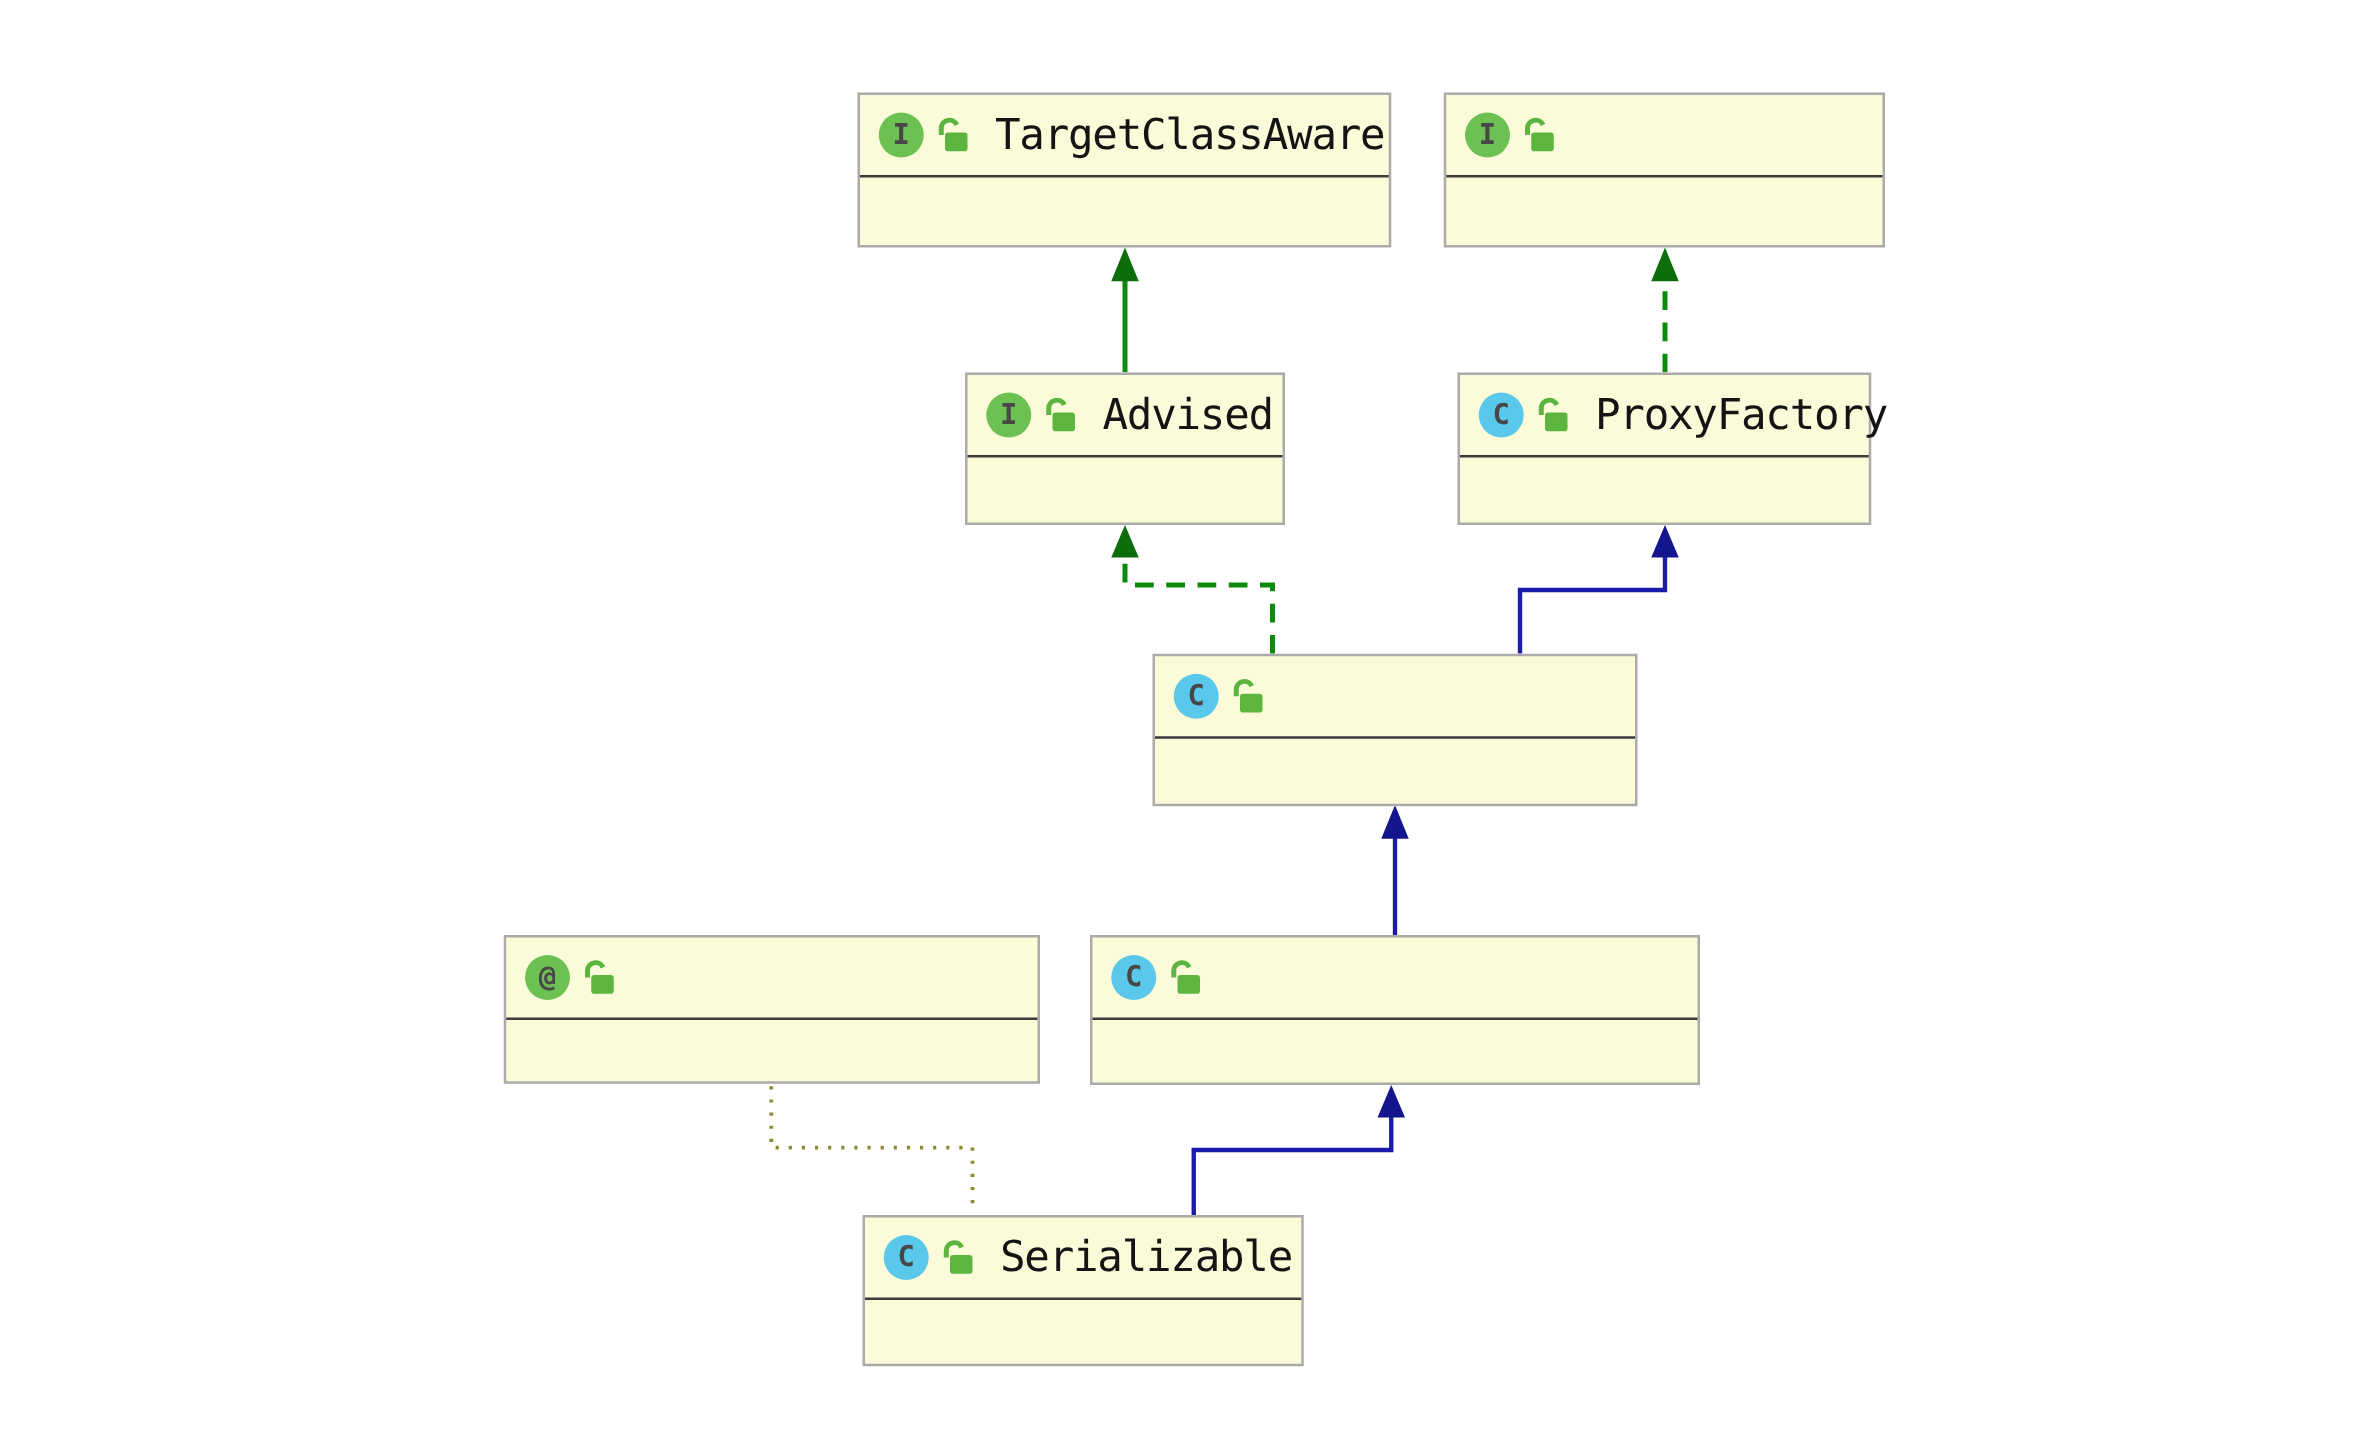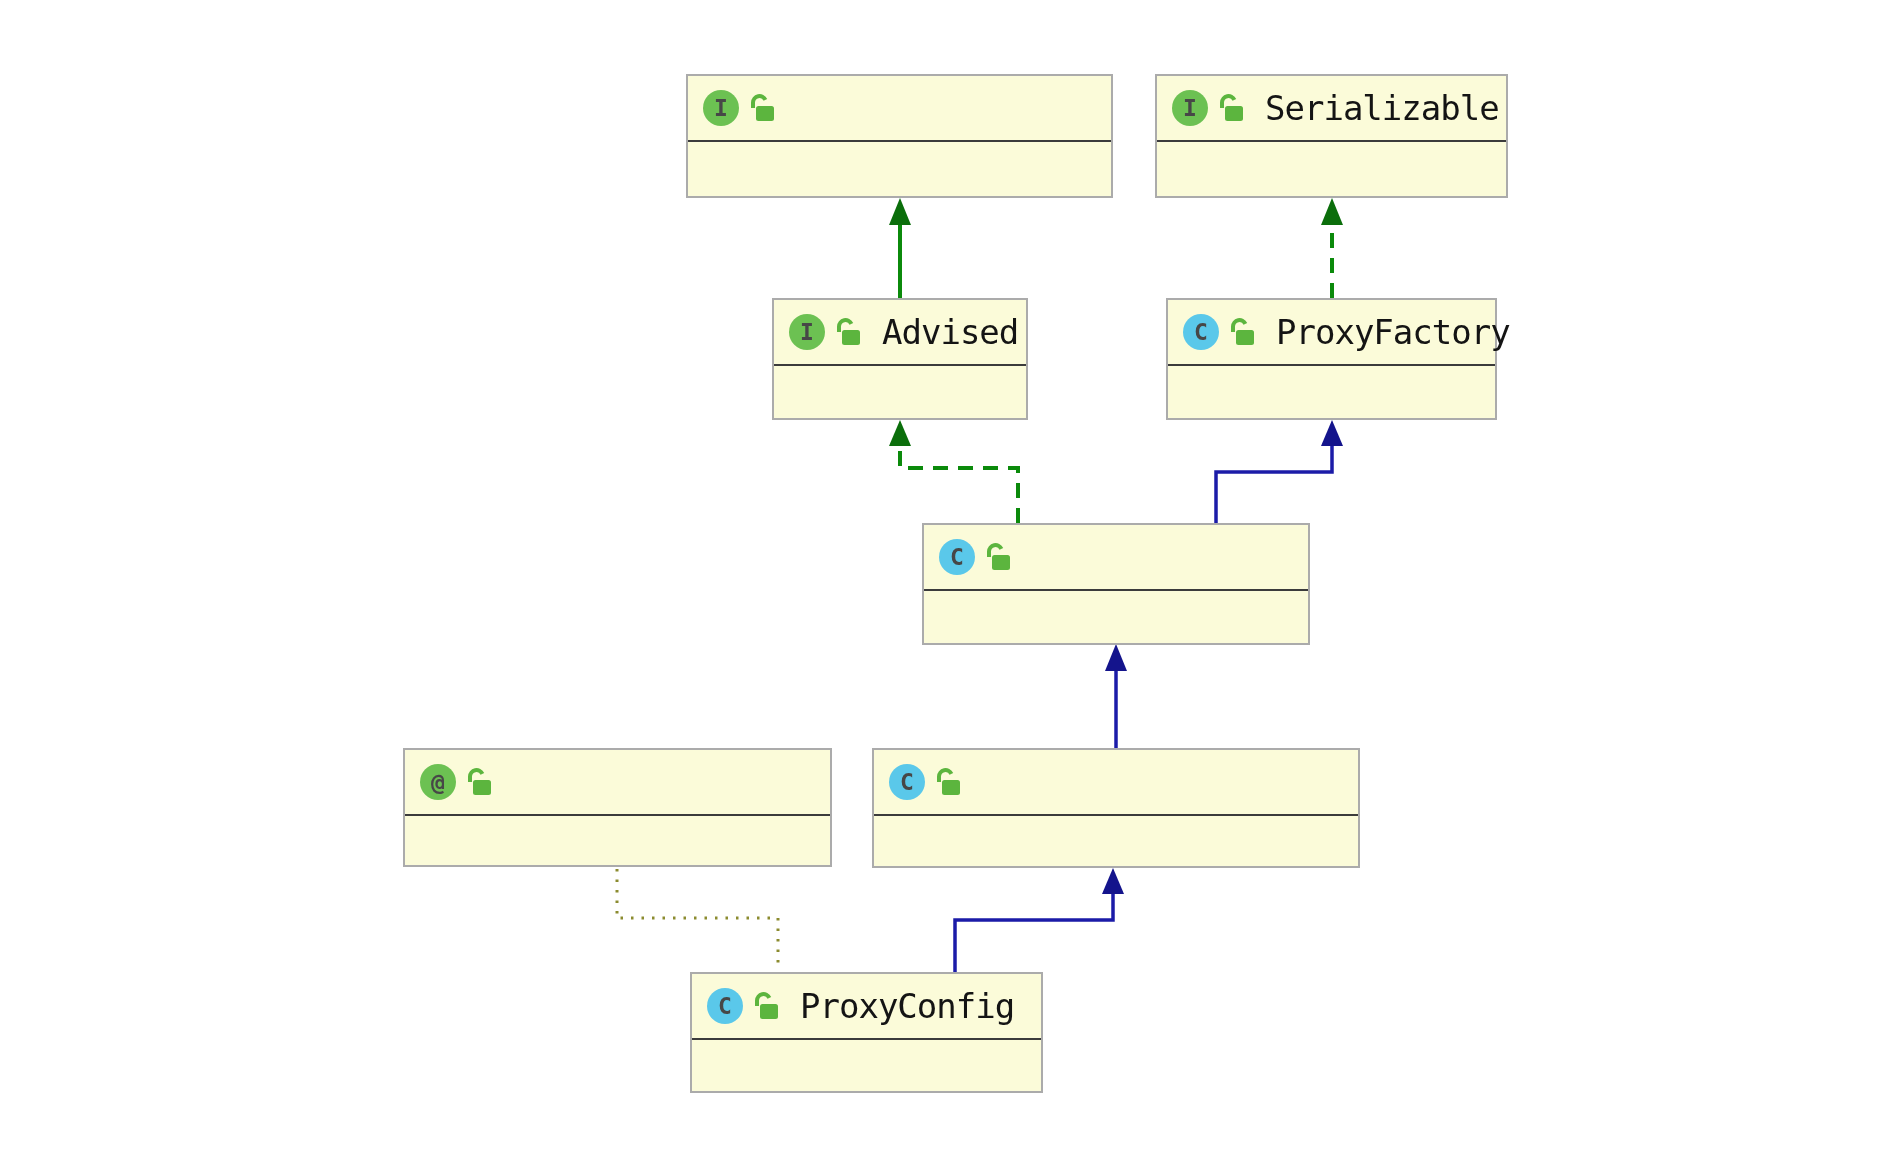--- a/index.html
+++ b/index.html
@@ -93,32 +93,32 @@
     </g>
   </svg>
 
   <div id="n-targetclassaware" class="uml-node">
     <div class="uml-node__title">
       <span class="kind-icon kind-icon--interface">I</span>
       <svg class="lock-icon" width="28" height="30" viewBox="0 0 28 30">
         <path d="M5 15 V9.5 A6.5 6.5 0 0 1 17.4 6.9" fill="none" stroke="#5CB53E" stroke-width="4"></path>
         <rect x="8" y="13" width="18" height="15" rx="2.5" fill="#5CB53E"></rect>
       </svg>
+      <span class="uml-node__label">TargetClassAware</span>
     </div>
     <div class="uml-node__body"></div>
   </div>
 
   <div id="n-serializable" class="uml-node">
     <div class="uml-node__title">
       <span class="kind-icon kind-icon--interface">I</span>
       <svg class="lock-icon" width="28" height="30" viewBox="0 0 28 30">
         <path d="M5 15 V9.5 A6.5 6.5 0 0 1 17.4 6.9" fill="none" stroke="#5CB53E" stroke-width="4"></path>
         <rect x="8" y="13" width="18" height="15" rx="2.5" fill="#5CB53E"></rect>
       </svg>
-      <span class="uml-node__label">Serializable</span>
     </div>
     <div class="uml-node__body"></div>
   </div>
 
   <div id="n-advised" class="uml-node">
     <div class="uml-node__title">
       <span class="kind-icon kind-icon--interface">I</span>
       <svg class="lock-icon" width="28" height="30" viewBox="0 0 28 30">
         <path d="M5 15 V9.5 A6.5 6.5 0 0 1 17.4 6.9" fill="none" stroke="#5CB53E" stroke-width="4"></path>
         <rect x="8" y="13" width="18" height="15" rx="2.5" fill="#5CB53E"></rect>
@@ -173,18 +173,18 @@
     <div class="uml-node__body"></div>
   </div>
 
   <div id="n-proxyfactory" class="uml-node">
     <div class="uml-node__title">
       <span class="kind-icon kind-icon--class">C</span>
       <svg class="lock-icon" width="28" height="30" viewBox="0 0 28 30">
         <path d="M5 15 V9.5 A6.5 6.5 0 0 1 17.4 6.9" fill="none" stroke="#5CB53E" stroke-width="4"></path>
         <rect x="8" y="13" width="18" height="15" rx="2.5" fill="#5CB53E"></rect>
       </svg>
-      <span class="uml-node__label">ProxyConfig</span>
+      <span class="uml-node__label">Serializable</span>
     </div>
     <div class="uml-node__body"></div>
   </div>
 
 </div>
 
 </body></html>

